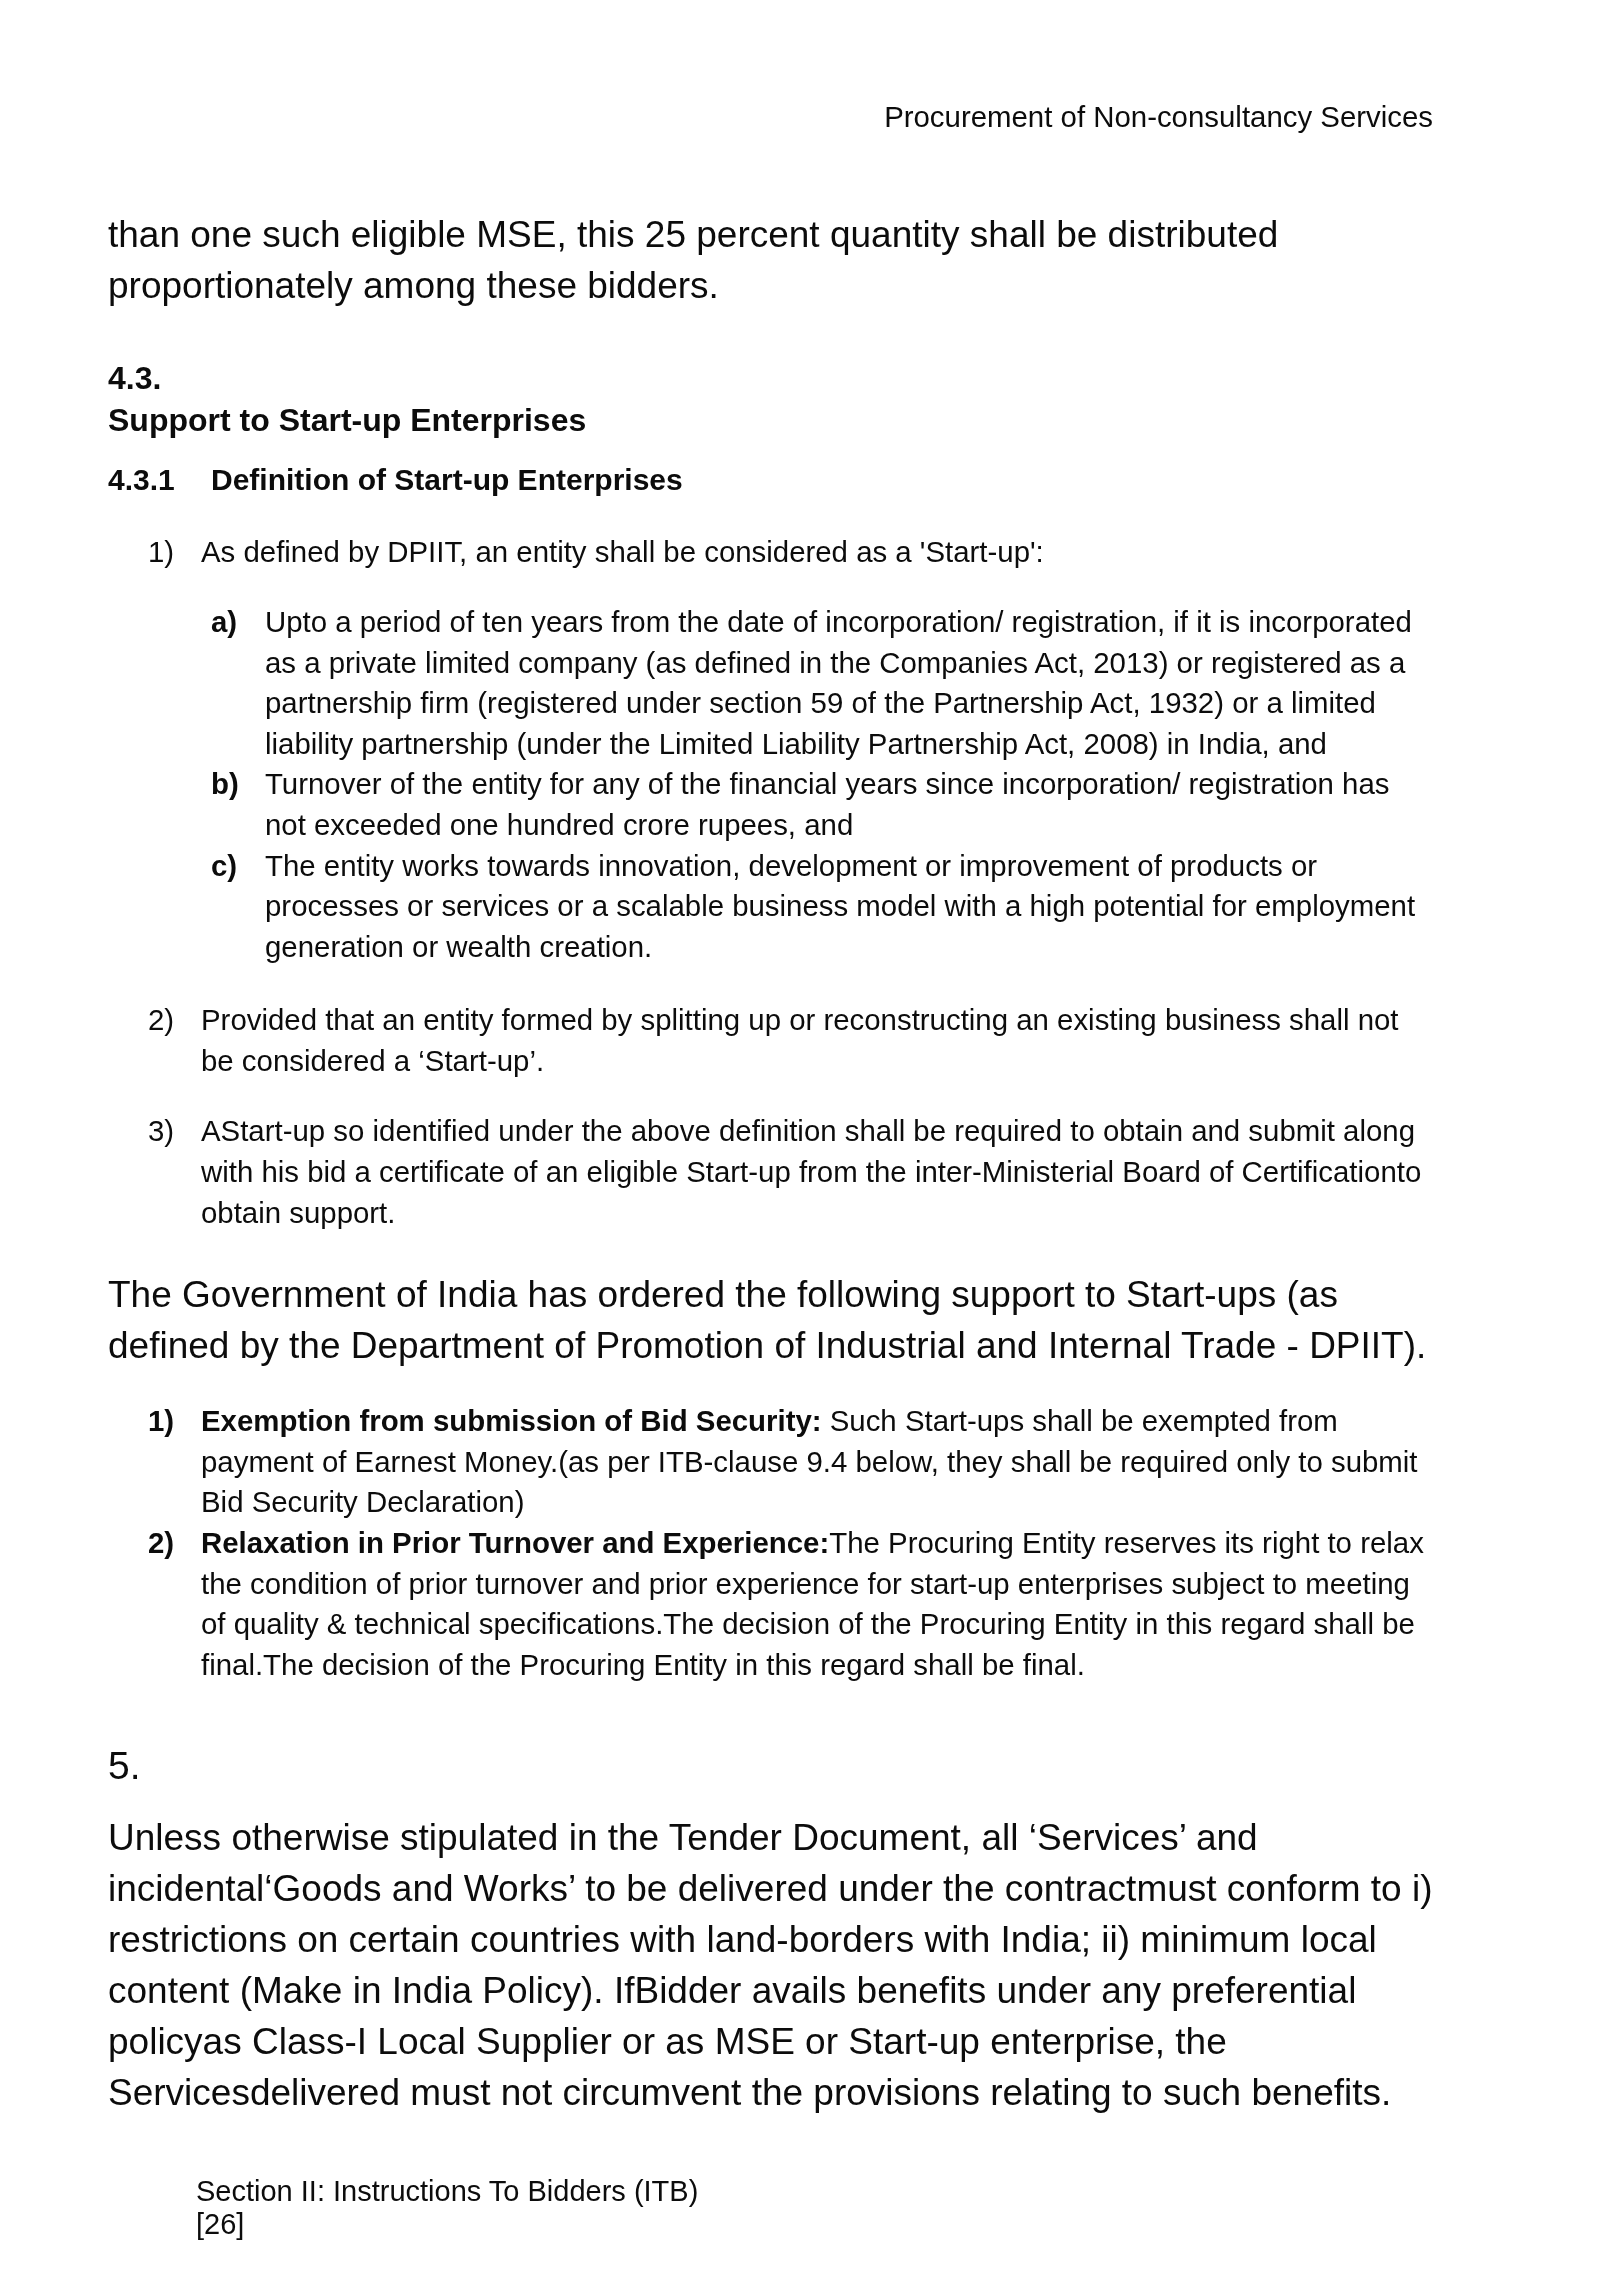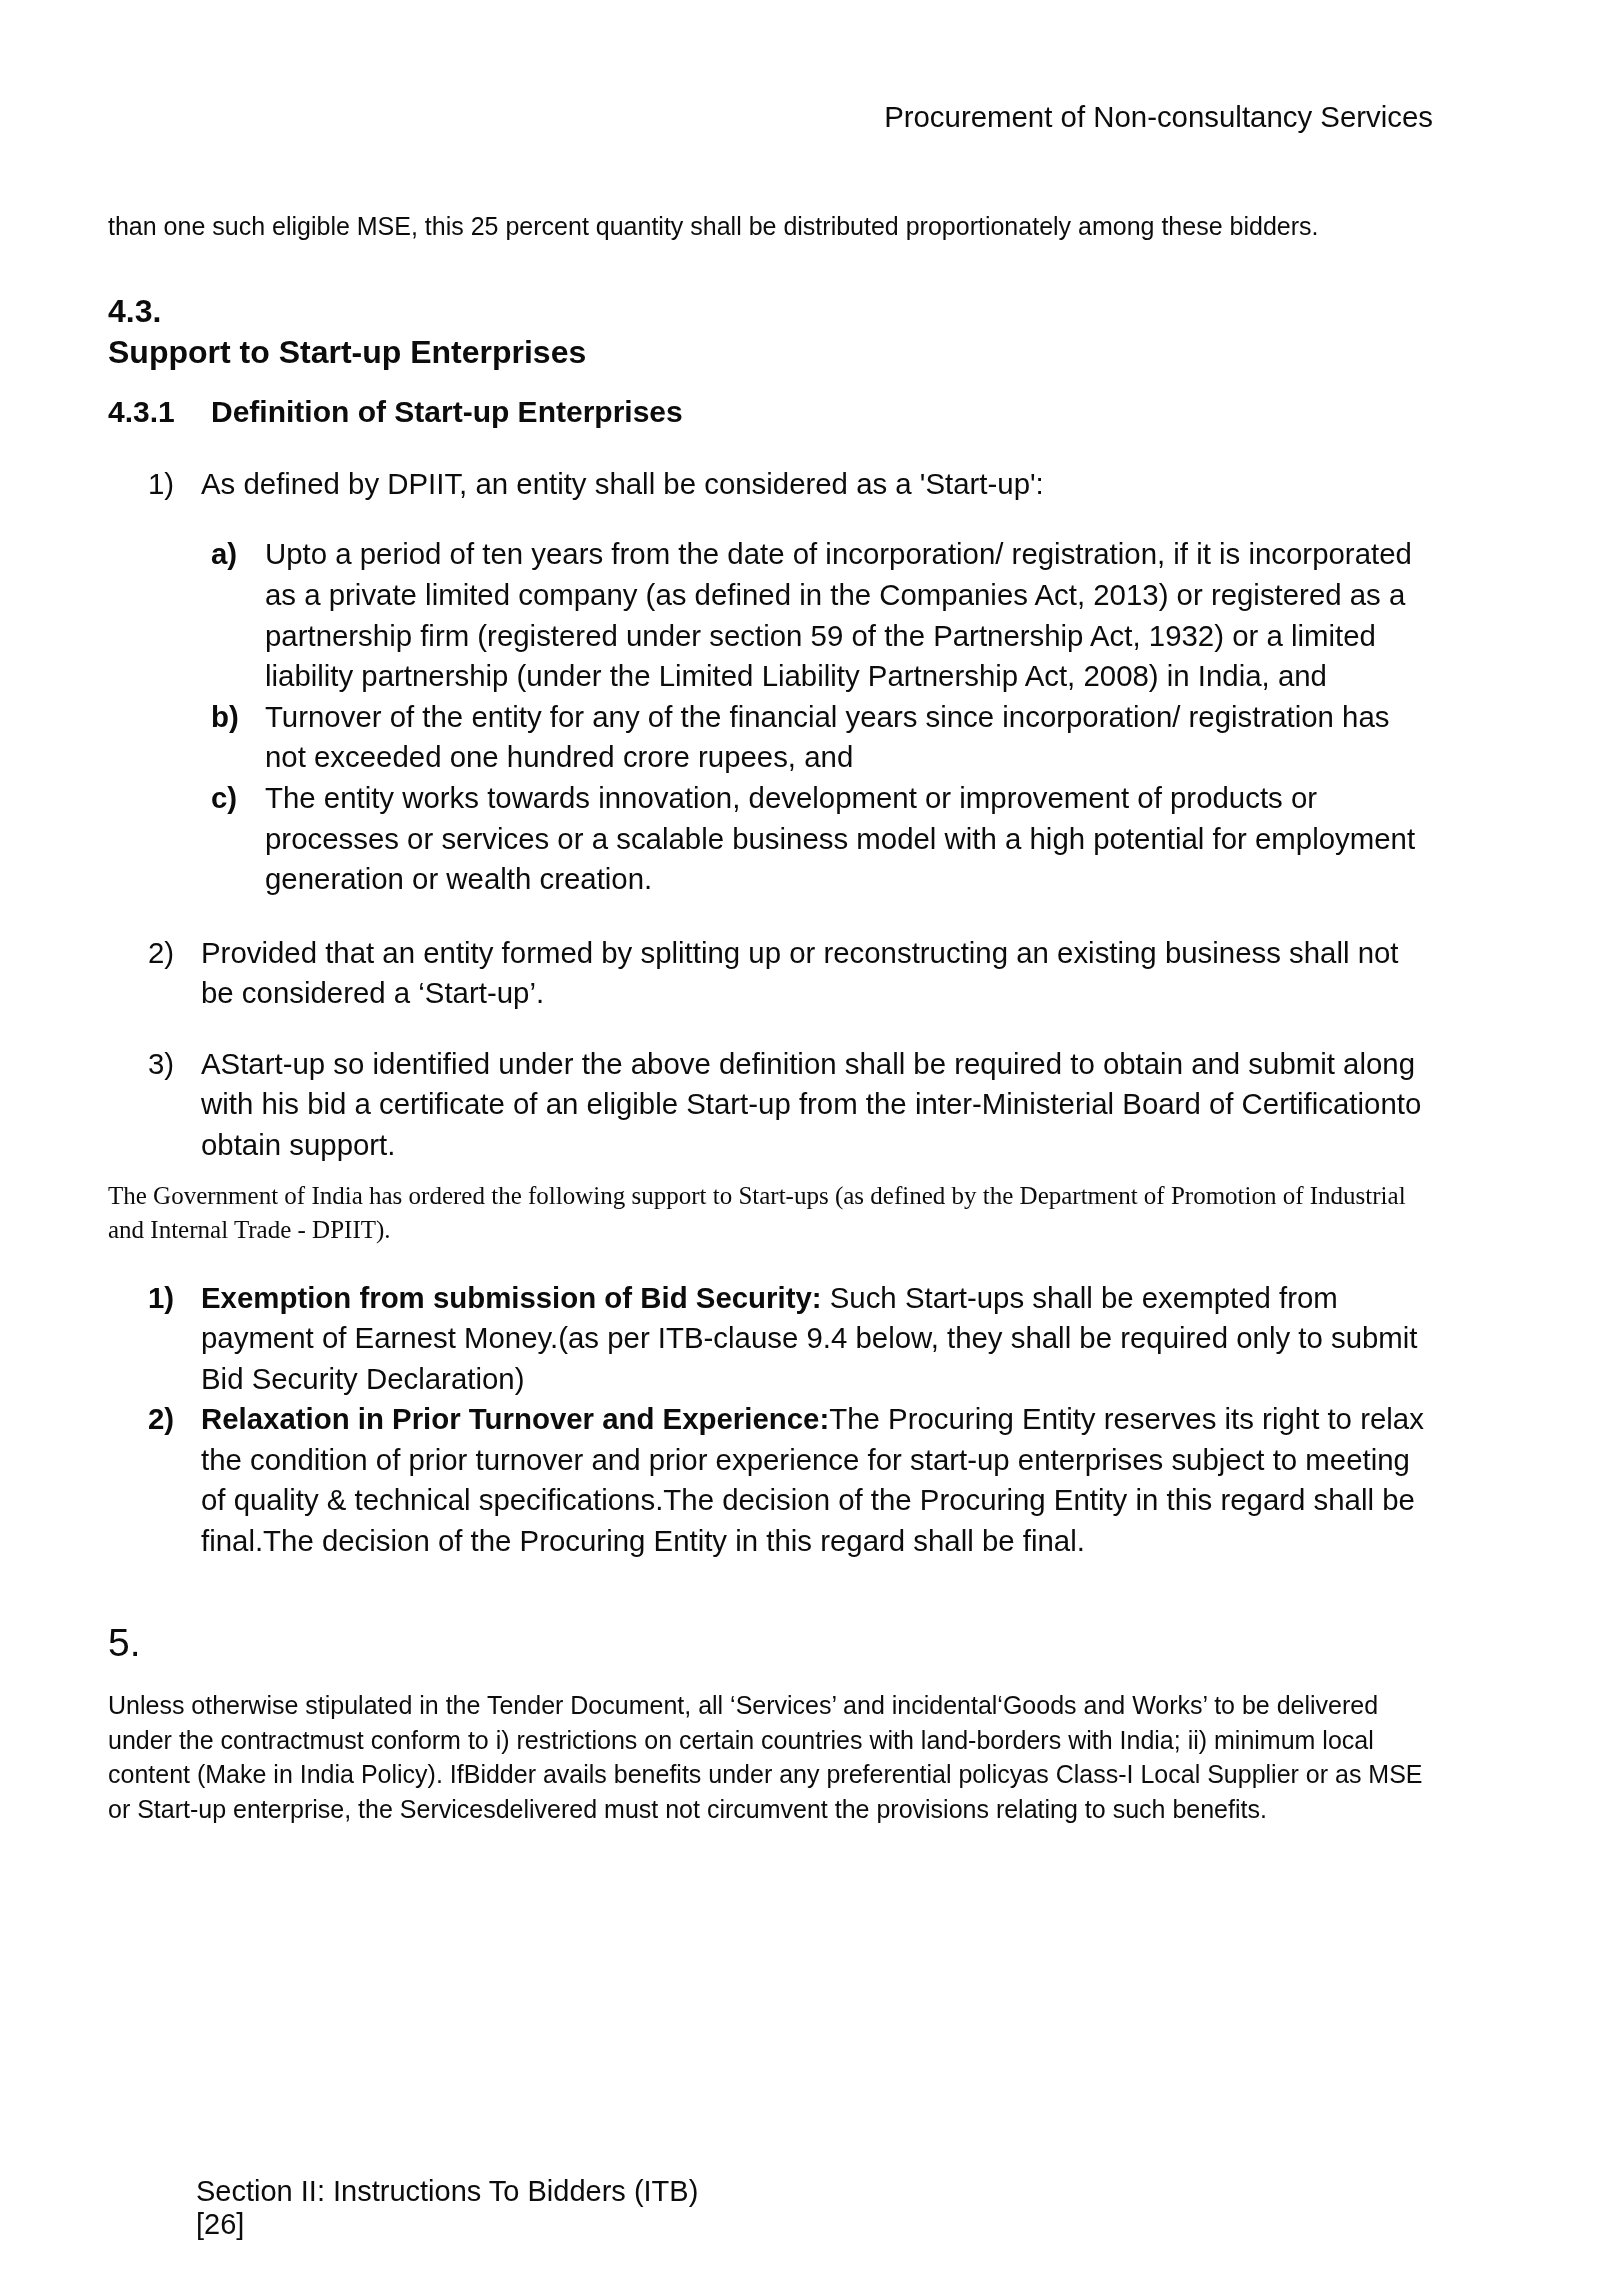--- a/index.html
+++ b/index.html
@@ -14,21 +14,21 @@
     position:absolute; inset:0;
     padding:98px 190px 0 108px;
   }
   .page-header {
     text-align:right;
     font-size:29.4px;
     line-height:1.3;
     margin-bottom:73px;
   }
   .para {
-    font-size:25px;
+    font-size:37px;
     line-height:1.38;
   }
   .h2 {
     display:flex;
     font-size:32px;
     font-weight:bold;
     line-height:1.3;
     flex-direction:column;
   }
   .h2 .num { width:103px; flex:none; }
@@ -58,21 +58,21 @@
   .li .text { flex:1; }
   .bold { font-weight:bold; }
   .mt-intro { margin-top:0; }
   .mt-h2a  { margin-top:47px; }
   .mt-h3a  { margin-top:18px; }
   .mt-it1  { margin-top:33px; }
   .mt-sub  { margin-top:30px; }
   .mt-it2  { margin-top:33px; }
   .mt-it3  { margin-top:30px; }
   .mt-h3b  { margin-top:37px; }
-  .mt-p432 { margin-top:13px;font-family:Liberation Serif, serif; }
+  .mt-p432 { margin-top:36px; }
   .mt-l432 { margin-top:30px; }
   .mt-h1   { margin-top:56px; }
   .mt-h2b  { margin-top:34px; }
   .mt-p51  { margin-top:20px; }
   .page-footer {
     position:absolute;
     left:196px; right:190px; bottom:54px;
     display:flex;
     justify-content:space-between;
     font-size:29px;

